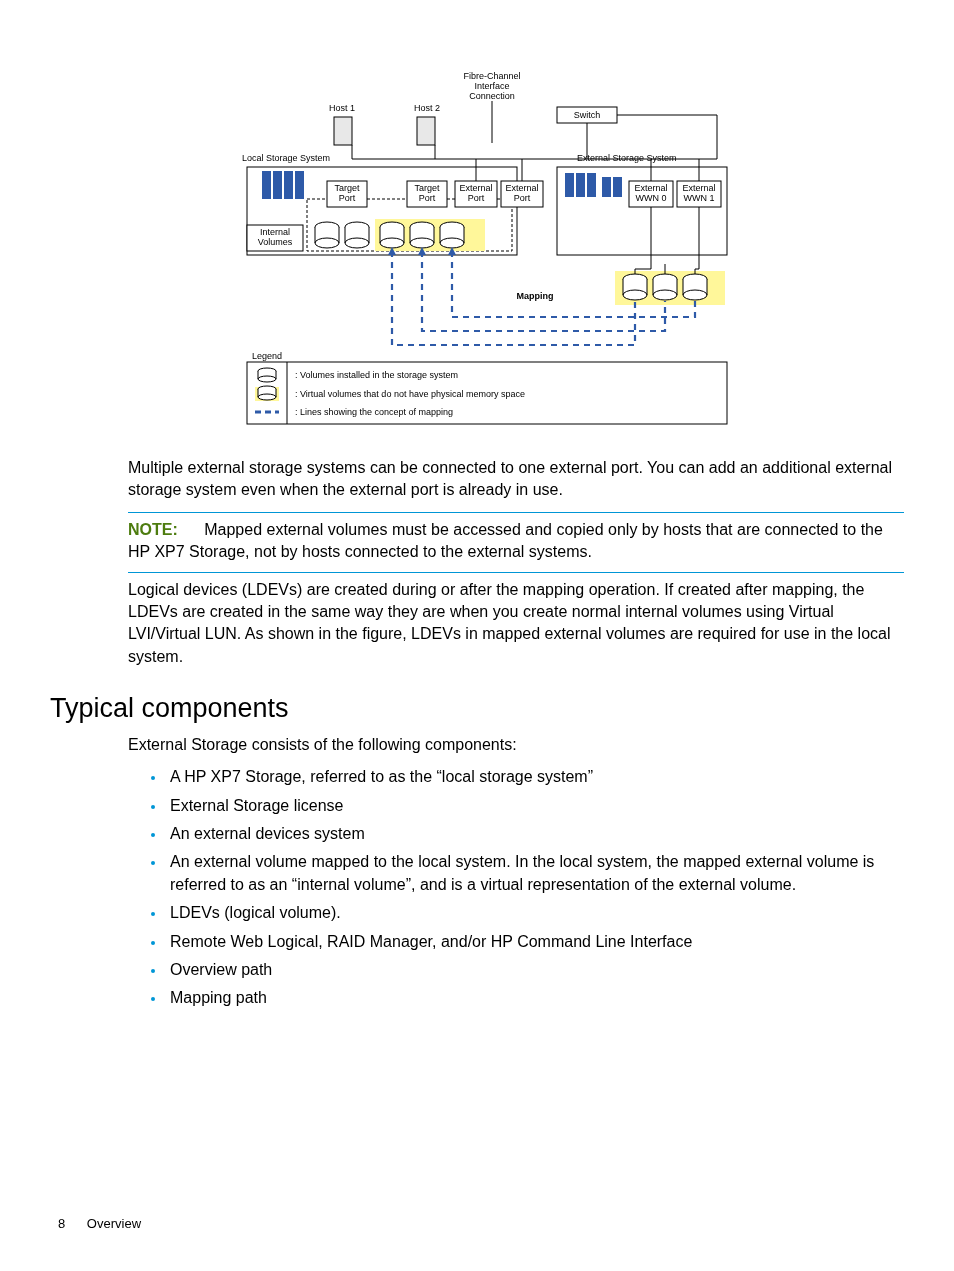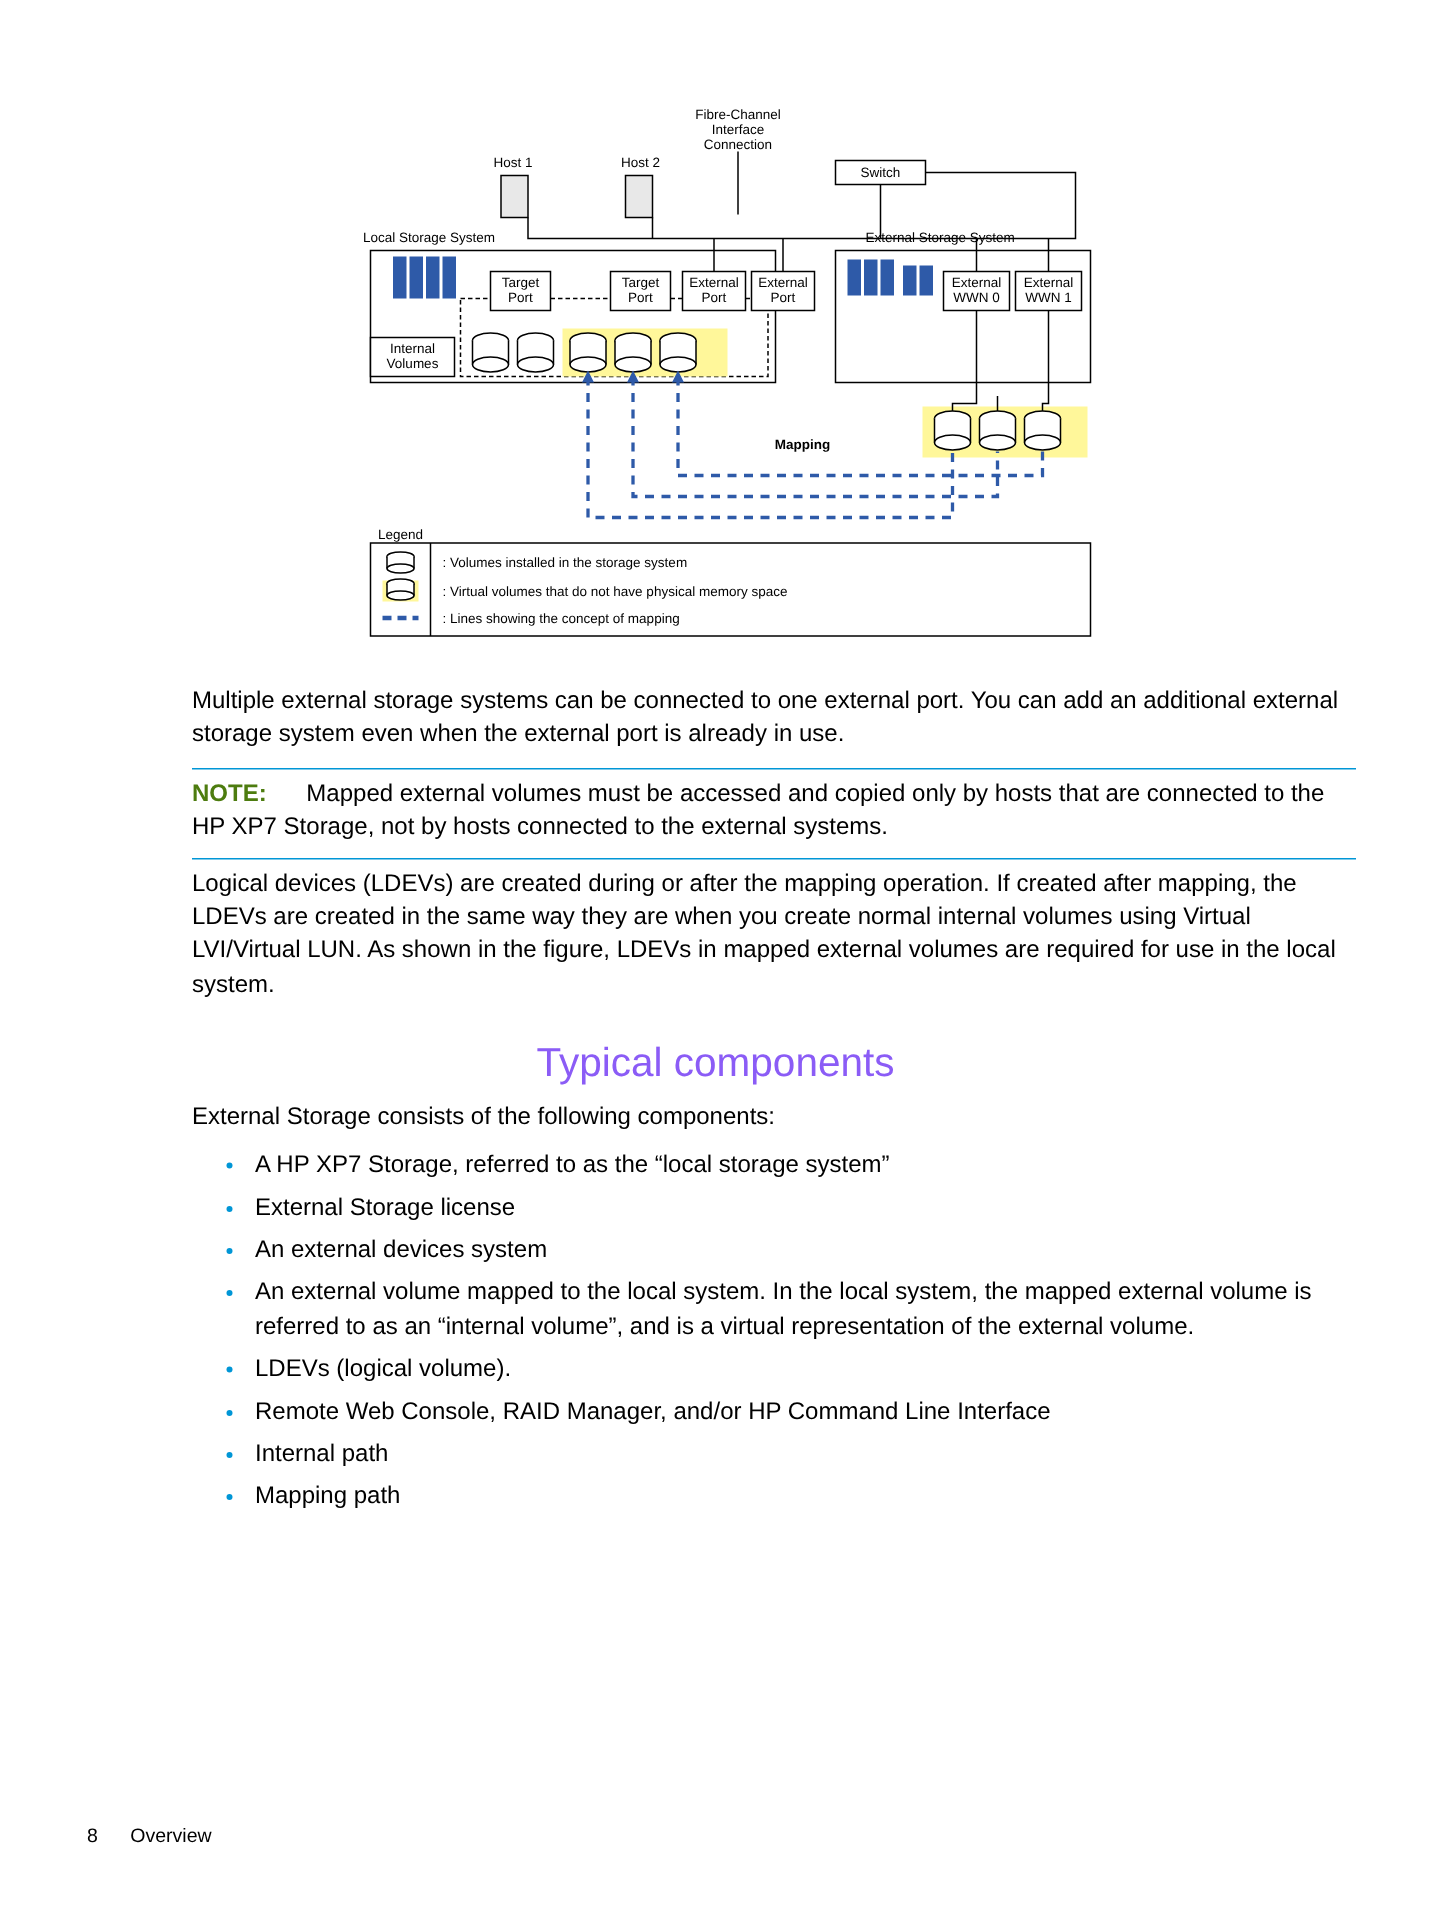--- a/index.html
+++ b/index.html
@@ -38,25 +38,24 @@
   }
   .note-block {
     margin: 0 0 6px 78px;
   }
   .note-label {
     color: #4d7c0f;
     font-weight: bold;
     margin-right: 22px;
   }
   h2.section {
-    color: #8b5cf6;
+    color: #000000;
     font-weight: normal;
     font-size: 27px;
     margin: 22px 0 6px 0;
-    text-align: center;
   }
   ul.bullets {
     margin: 4px 0 8px 78px;
     padding: 0 0 0 38px;
   }
   ul.bullets li {
     margin: 6px 0;
     padding-left: 4px;
   }
   ul.bullets li::marker {
@@ -262,22 +261,22 @@
   <h2 class="section">Typical components</h2>
 
   <p class="body-text">External Storage consists of the following components:</p>
 
   <ul class="bullets">
     <li>A HP XP7 Storage, referred to as the “local storage system”</li>
     <li>External Storage license</li>
     <li>An external devices system</li>
     <li>An external volume mapped to the local system. In the local system, the mapped external volume is referred to as an “internal volume”, and is a virtual representation of the external volume.</li>
     <li>LDEVs (logical volume).</li>
-    <li>Remote Web Console, RAID Manager, and/or HP Command Line Interface</li>
-    <li>Internal path</li>
+    <li>Remote Web Logical, RAID Manager, and/or HP Command Line Interface</li>
+    <li>Overview path</li>
     <li>Mapping path</li>
   </ul>
 
 
   <div class="footer">
     <span class="pn">8</span>
     <span>Overview</span>
   </div>
 
 </div>

